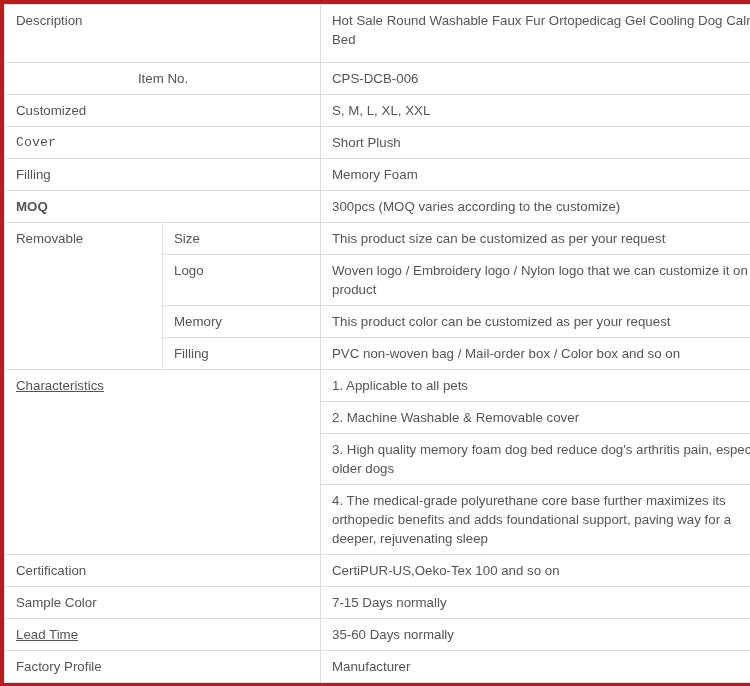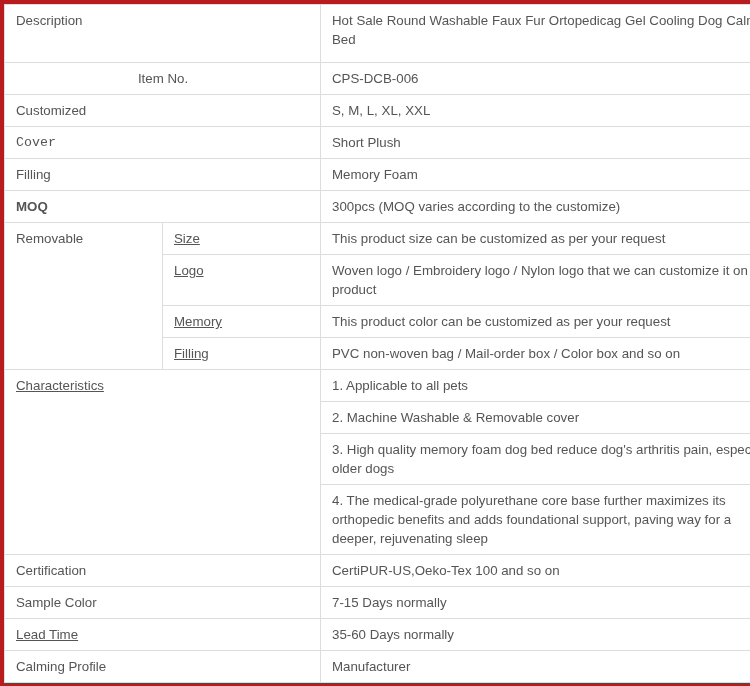--- a/index.html
+++ b/index.html
@@ -37,21 +37,20 @@
     padding: 6px 10px 6px 11px;
     vertical-align: top;
     background: #ffffff;
     word-wrap: break-word;
   }
   td.c-label {
     width: 146px;
   }
   td.c-sub {
     width: 148px;
-    text-decoration: underline;
   }
   td.c-value {
     width: 444px;
   }
   td.c-label-wide {
     width: 294px;
     text-decoration: underline;
   }
   td.tall-label {
     vertical-align: top;
@@ -141,19 +140,19 @@
         <td class="c-label" colspan="2" style="width:294px;height:19px;">Sample Color</td>
         <td class="c-value">7-15 Days normally</td>
       </tr>
 
       <tr>
         <td class="c-label" colspan="2" style="width:294px;height:19px;text-decoration:underline;">Lead Time</td>
         <td class="c-value">35-60 Days normally</td>
       </tr>
 
       <tr>
-        <td class="c-label" colspan="2" style="width:294px;height:19px;">Calming Profile</td>
+        <td class="c-label" colspan="2" style="width:294px;height:19px;">Factory Profile</td>
         <td class="c-value">Manufacturer</td>
       </tr>
 
     </tbody>
   </table>
 </div>
 
 </body></html>

